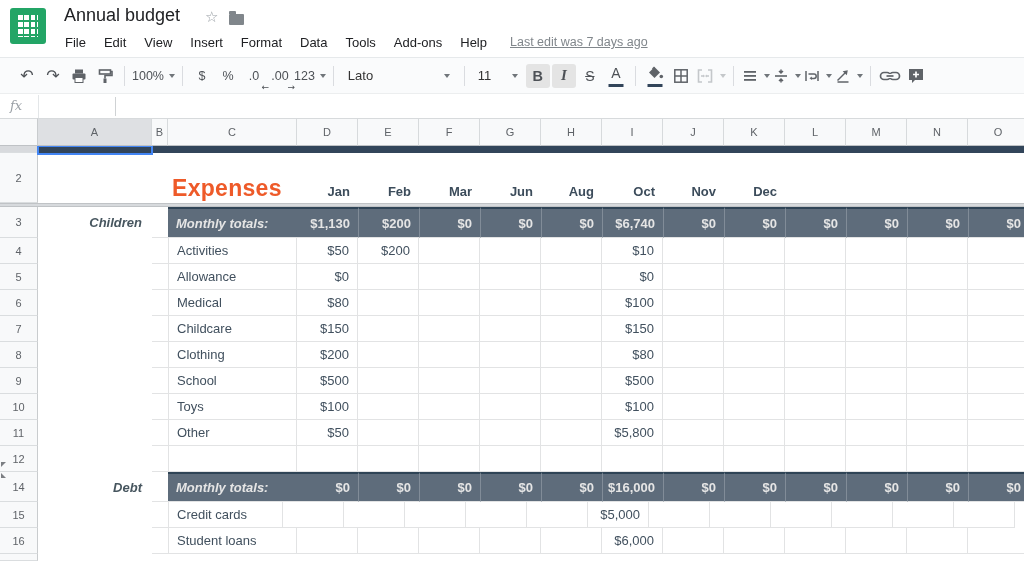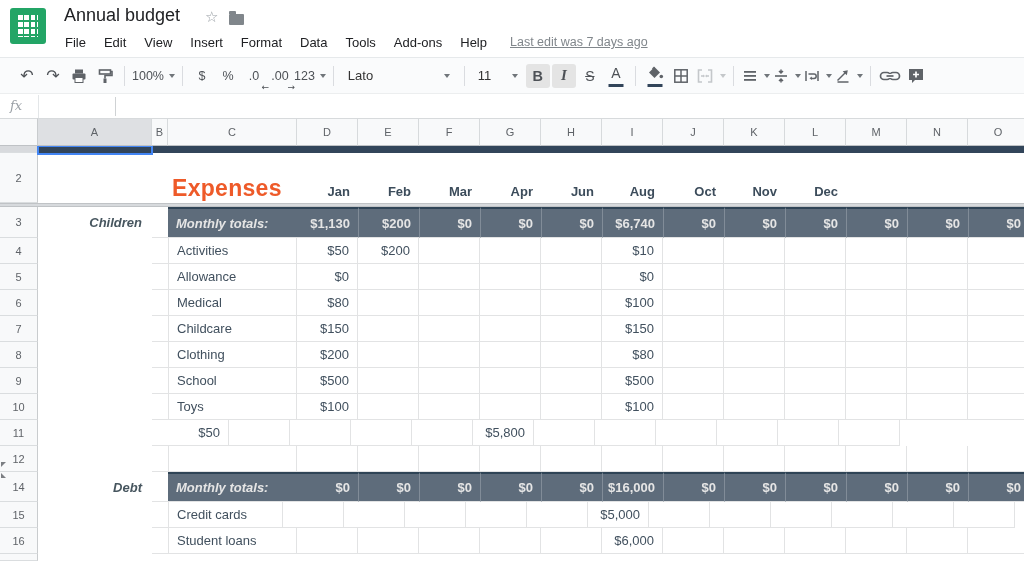--- a/index.html
+++ b/index.html
@@ -289,21 +289,20 @@
       <div class="row1-band" style="width: 991px; height: 7px;"></div>
     </div>
     <div class="g-row" style="height: 50px;">
       <div class="rh" style="width: 38px; height: 50px; line-height: 50px;">2</div>
       <div class="cell" style="width: 114px; height: 50px;"></div>
       <div class="cell" style="width: 16px; height: 50px;"></div>
       <div class="cell sheet-title" style="width: 129px; height: 50px;">Expenses</div>
       <div class="cell month-h" style="width: 61px; height: 50px;">Jan</div>
       <div class="cell month-h" style="width: 61px; height: 50px;">Feb</div>
       <div class="cell month-h" style="width: 61px; height: 50px;">Mar</div>
-      <div class="cell month-h" style="width: 61px; height: 50px;">Apr</div>
       <div class="cell month-h" style="width: 61px; height: 50px;">Jun</div>
       <div class="cell month-h" style="width: 61px; height: 50px;">Aug</div>
       <div class="cell month-h" style="width: 61px; height: 50px;">Oct</div>
       <div class="cell month-h" style="width: 61px; height: 50px;">Nov</div>
       <div class="cell month-h" style="width: 61px; height: 50px;">Dec</div>
     </div>
     <div class="pane-divider" style="width: 1029px; height: 4px;"></div>
     <div class="g-row" style="height: 31px;">
       <div class="rh" style="width: 38px; height: 31px; line-height: 31px;">3</div>
       <div class="cell a-cell group-label" style="width: 114px; height: 31px;">Children</div>
@@ -445,20 +444,21 @@
       <div class="cell val-cell br bb" style="width: 61px; height: 26px;"></div>
       <div class="cell val-cell br bb" style="width: 61px; height: 26px;"></div>
       <div class="cell val-cell br bb" style="width: 61px; height: 26px;"></div>
       <div class="cell val-cell br bb" style="width: 61px; height: 26px;"></div>
       <div class="cell val-cell br bb" style="width: 61px; height: 26px;"></div>
     </div>
     <div class="g-row" style="height: 26px;">
       <div class="rh" style="width: 38px; height: 26px; line-height: 26px;">11</div>
       <div class="cell a-cell" style="width: 114px; height: 26px;"></div>
       <div class="cell bb" style="width: 16px; height: 26px;"></div>
+      <div class="cell label-cell bl br bb" style="width: 129px; height: 26px;">Other</div>
       <div class="cell val-cell br bb" style="width: 61px; height: 26px;">$50</div>
       <div class="cell val-cell br bb" style="width: 61px; height: 26px;"></div>
       <div class="cell val-cell br bb" style="width: 61px; height: 26px;"></div>
       <div class="cell val-cell br bb" style="width: 61px; height: 26px;"></div>
       <div class="cell val-cell br bb" style="width: 61px; height: 26px;"></div>
       <div class="cell val-cell br bb" style="width: 61px; height: 26px;">$5,800</div>
       <div class="cell val-cell br bb" style="width: 61px; height: 26px;"></div>
       <div class="cell val-cell br bb" style="width: 61px; height: 26px;"></div>
       <div class="cell val-cell br bb" style="width: 61px; height: 26px;"></div>
       <div class="cell val-cell br bb" style="width: 61px; height: 26px;"></div>

